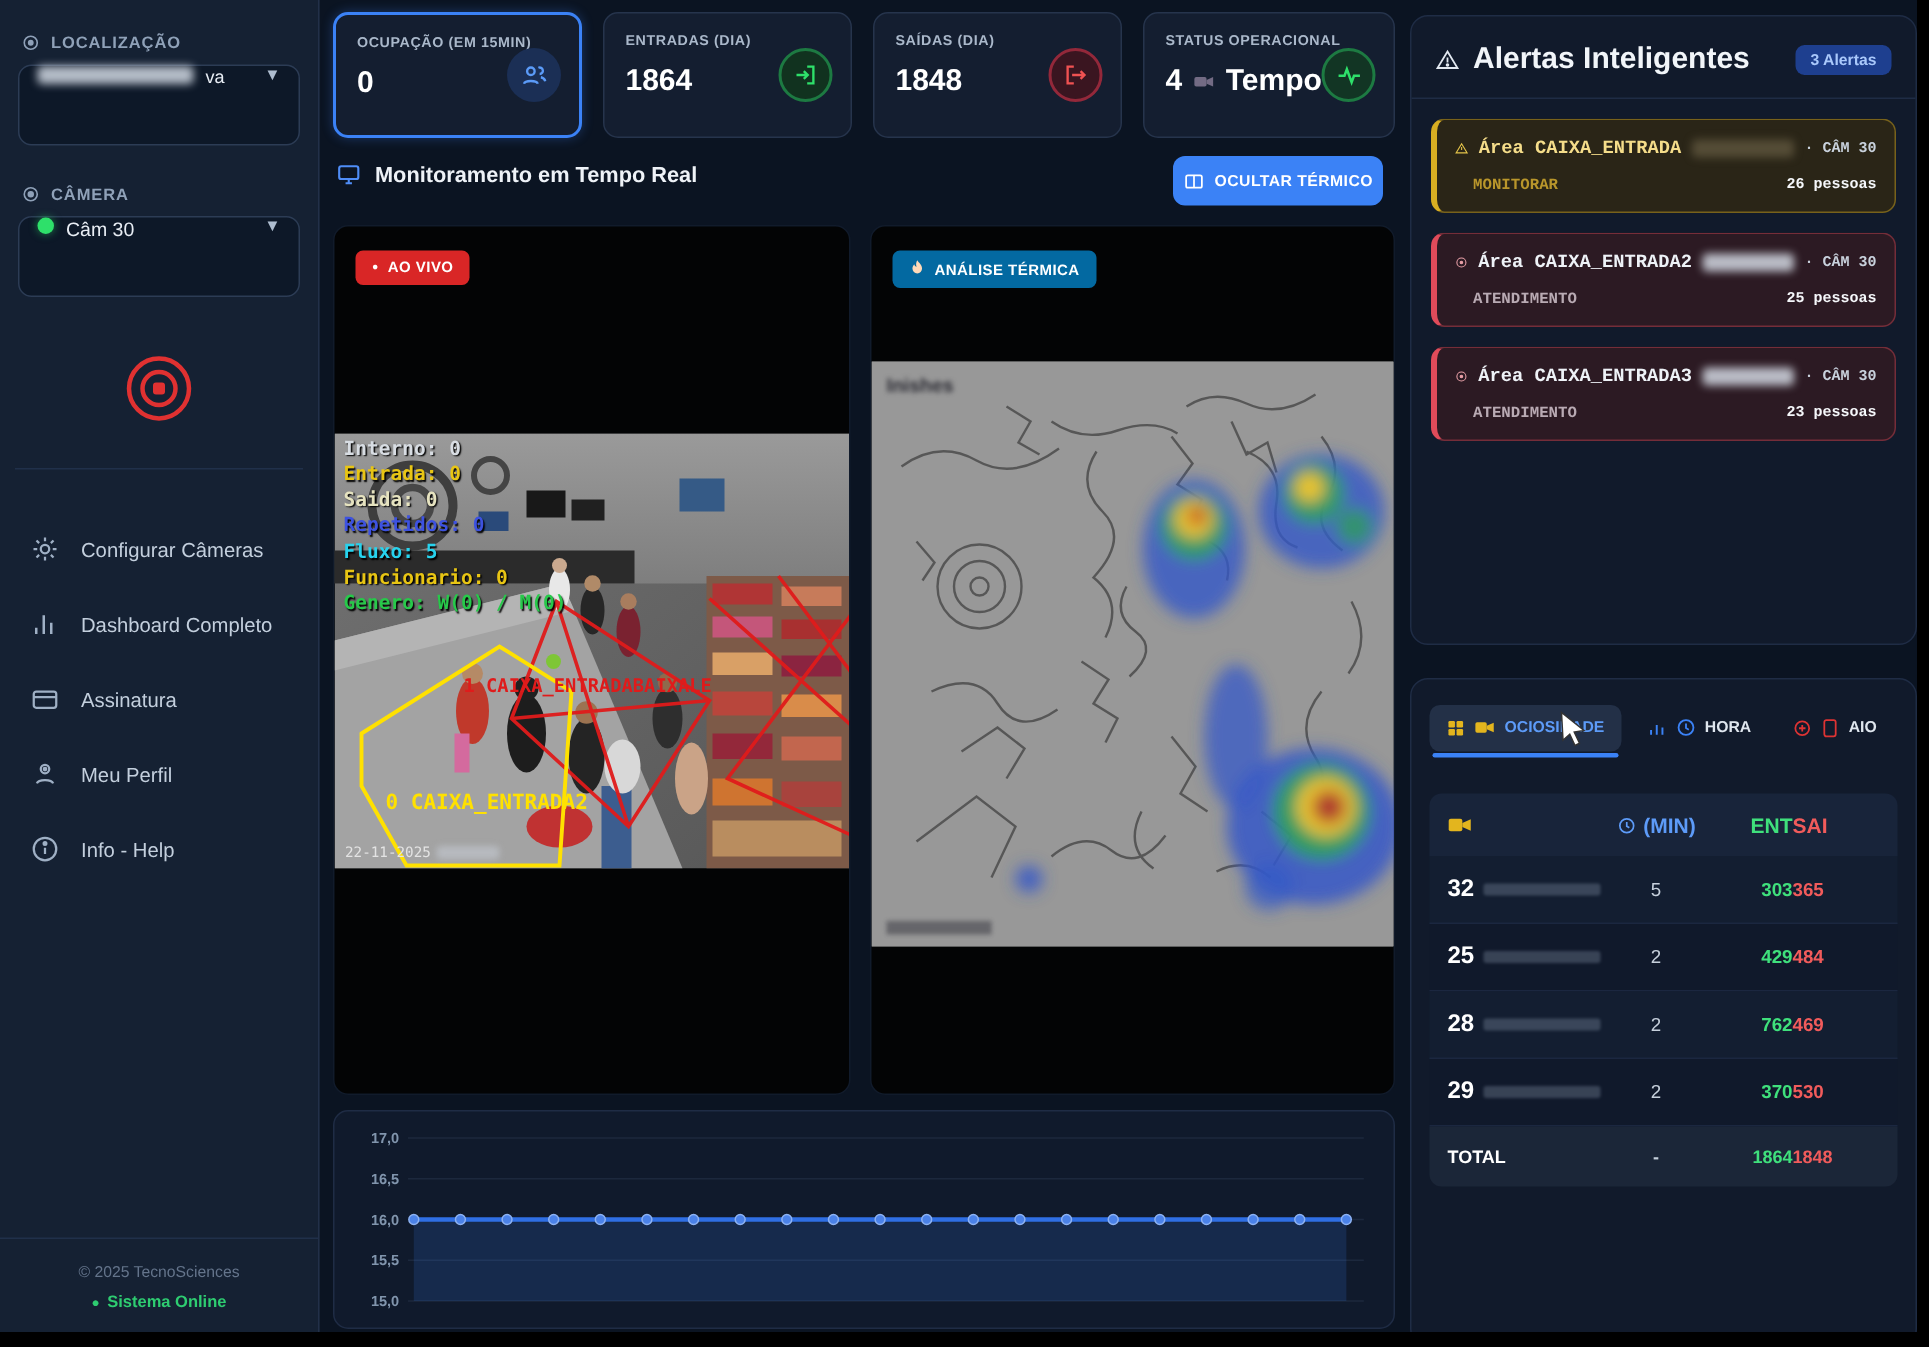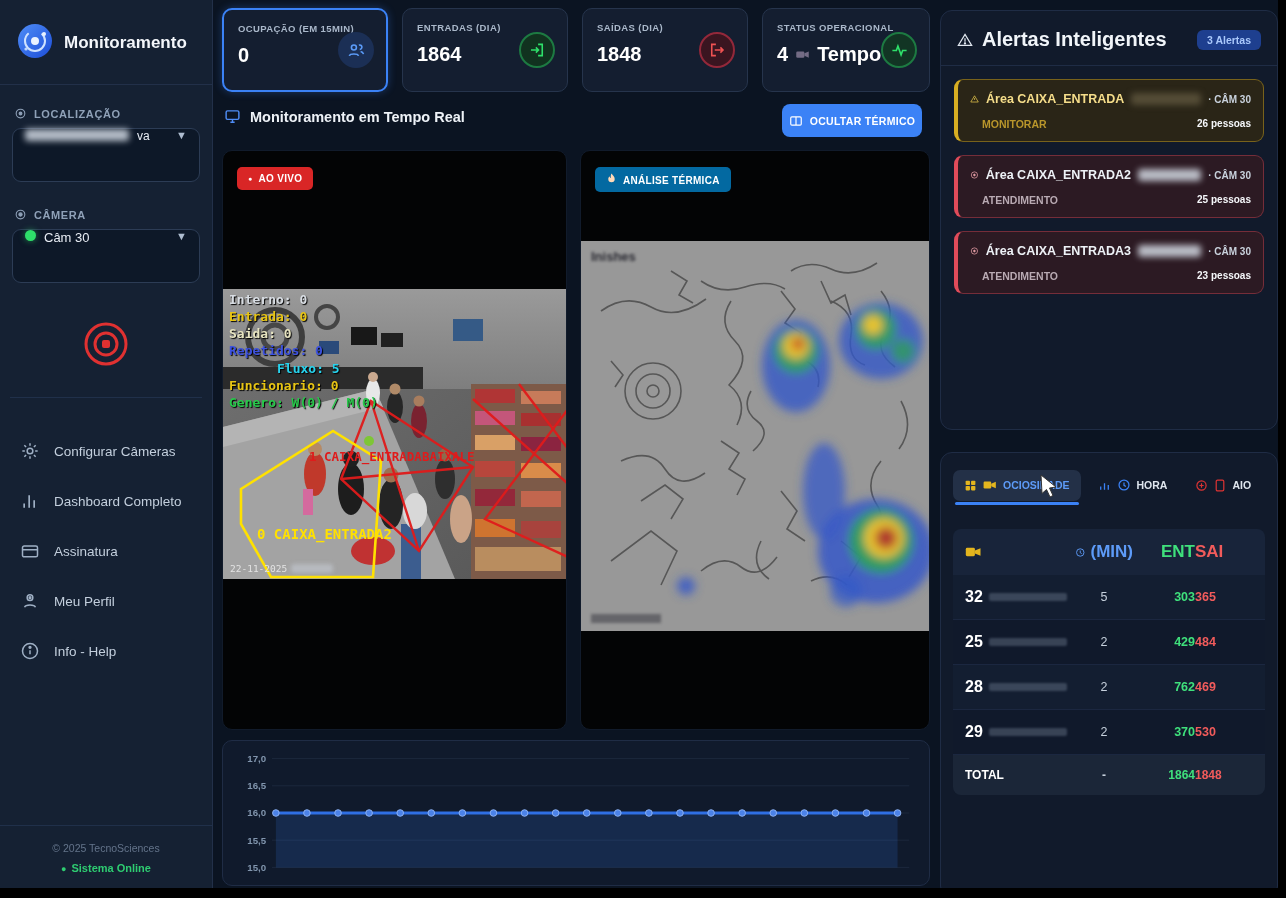--- a/index.html
+++ b/index.html
@@ -57,90 +57,72 @@
   .badge-live::before { content:"●"; font-size:7px; }
   .badge-thermal { background:#0369a1;align-items:flex-end; }
 
   .scene { position:absolute; left:0; width:100%; }
   .scene-live { top:138px; height:290px; }
   .scene-thermal { top:90px; height:390px; background:#989898; }
 
   .osd { position:absolute; left:6px; top:2px; font-family:"DejaVu Sans Mono", monospace; font-size:13px; font-weight:bold; line-height:1.32; text-shadow:1px 1px 1px #000; z-index:4; }
   .osd div { white-space:nowrap; }
   .c-gray { color:#d8dde3; } .c-yel { color:#e8c514; } .c-pale { color:#e6e3c0; }
-  .c-blu { color:#3d52e0; } .c-cyn { color:#27d3ee;margin-left:48px; } .c-grn { color:#27c94a; }
+  .c-blu { color:#3d52e0; } .c-cyn { color:#27d3ee; } .c-grn { color:#27c94a; }
   .ts { position:absolute; left:7px; bottom:5px; font-size:9.5px; color:#e3e3e3; font-family:"DejaVu Sans Mono",monospace; filter:blur(.4px); z-index:4; display:flex; gap:4px; align-items:center; }
   .ts .redact { height:9px; background:rgba(200,205,215,.55); filter:blur(2px); }
   .thermal-osd { position:absolute; left:10px; top:8px; font-size:13px; font-weight:bold; color:#2b2b33; filter:blur(1.6px); z-index:4; }
   .thermal-ts { position:absolute; left:10px; bottom:8px; width:70px; height:9px; background:#3d3d45; opacity:.55; filter:blur(1.5px); z-index:4; }
 
   
   .chart-card { left:222px; top:740px; width:708px; height:146px; background:#101a2c; border:1px solid #1f2c45; border-radius:10px; padding:4px 8px; }
 
   
   .alerts-card { left:940px; top:10px; width:338px; height:420px; background:#111a2b; border:1px solid #1f2c45; border-radius:12px; }
   .alerts-head { display:flex; align-items:center; gap:9px; padding:17px 16px 14px 16px; border-bottom:1px solid #1f2c45; }
   .alerts-title { font-size:20px; font-weight:bold; color:#f1f5f9; }
   .alerts-badge { margin-left:auto; background:#1e3f8f; color:#a9c8fb; font-size:10.5px; font-weight:bold; border-radius:6px; padding:4px 10px; }
-  .alert-item { margin:13px 13px 0 13px; border-radius:9px; padding:12px 12px 11px 12px; position:relative; }
+  .alert-item { margin:13px 13px 0 13px; border-radius:9px; padding:12px 12px 11px 12px; position:relative;font-family:Liberation Mono, monospace; }
   .alert-warn { background:#2a2517; border:1px solid rgba(216,174,34,.45); border-left:4px solid #d8ae22; }
   .alert-crit { background:#2c1a23; border:1px solid rgba(228,75,90,.4); border-left:4px solid #e04b5a; }
   .alert-row1 { display:flex; align-items:center; gap:7px; font-size:12.5px; font-weight:bold; white-space:nowrap; }
   .alert-warn .alert-area { color:#f5dd8a; }
   .alert-crit .alert-area { color:#eef2f7; }
   .alert-cam { font-size:10px; color:#c9d2dd; font-weight:bold; }
   .alert-row2 { display:flex; justify-content:space-between; margin-top:12px; font-size:10.5px; font-weight:bold;padding-left:12px; }
   .alert-warn .alert-status { color:#b9962b; }
   .alert-crit .alert-status { color:#b9aab3; }
   .alert-count { color:#f5f7fa; font-size:10px; }
   .alert-warn .redact { background:rgba(120,110,80,.55); }
 
   .panel-card { left:940px; top:452px; width:338px; height:446px; background:#111a2b; border:1px solid #1f2c45; border-radius:12px; }
   .tabs { display:flex; align-items:center; gap:6px; padding:16px 12px 10px 12px; }
   .tab { display:flex; align-items:center; gap:6px; padding:9px 11px; border-radius:7px; font-size:10.5px; font-weight:bold; cursor:pointer; color:#dfe6ee; position:relative; }
   .tab.active { background:#233047; color:#5d9bf8; }
   .tab.active::after { content:""; position:absolute; left:2px; right:2px; bottom:-4px; height:2.5px; background:#3b82f6; border-radius:2px; }
   .table { margin:18px 12px 0 12px; }
-  .t-head { display:flex; align-items:center; background:#18243a; border-radius:8px 8px 0 0; padding:13px 12px; font-size:17px; font-weight:bold; }
+  .t-head { display:flex; align-items:center; background:#18243a; border-radius:8px 8px 0 0; padding:13px 12px; font-size:14px; font-weight:bold; }
   .t-row { display:flex; align-items:center; padding:13px 12px; font-size:12.5px; border-bottom:1px solid #1b2740; background:#131e31; }
   .t-row:nth-child(odd) { background:#10192b; }
   .t-total { display:flex; align-items:center; padding:13px 12px; font-size:12px; font-weight:bold; background:#1b2638; border-radius:0 0 8px 8px; }
   .col-cam { flex:1; display:flex; align-items:center; gap:6px; }
   .col-min { width:58px; text-align:center; color:#c6d0dc; }
   .col-ent { width:62px; text-align:right; color:#3fe07c; font-weight:bold; }
   .col-sai { width:58px; color:#f15b5b; font-weight:bold; }
   .hd-min { color:#5d9bf8; display:flex; align-items:center; gap:5px; justify-content:center; }
   .hd-ent { color:#3fe07c; } .hd-sai { color:#f15b5b; }
   .cam-num { color:#fff; font-weight:bold; font-size:16px; }
   .row-redact { display:inline-block; width:78px; height:8px; border-radius:2px; background:#94a3b8; opacity:.3; filter:blur(1.2px); }
 
   .cursor { left:1040px; top:474px; z-index:50; }
 </style>
 </head>
 <body>
 
 <div class="abs sidebar">
-  <div class="brand">
-    <span>
-      <svg width="38" height="38" viewBox="0 0 38 38">
-        <defs>
-            <linearGradient id="lg" x1="0" y1="0" x2="1" y2="1">
-          <stop offset="0" stop-color="#4f8df7"></stop>
-              <stop offset="1" stop-color="#1d4ed8"></stop>
-            </linearGradient>
-          </defs>
-        <circle cx="19" cy="19" r="17" fill="url(#lg)"></circle>
-        <circle cx="19" cy="19" r="10" fill="none" stroke="#cfe2ff" stroke-width="2" stroke-dasharray="40 14"></circle>
-        <circle cx="19" cy="19" r="4" fill="#eaf2ff"></circle>
-        <circle cx="28" cy="12" r="2" fill="#eaf2ff"></circle>
-          <circle cx="10" cy="27" r="1.6" fill="#bcd6ff"></circle>
-      </svg>
-    </span>
-    <span class="brand-name">Monitoramento</span>
-  </div>
 
   <div class="side-label">
     <svg width="13" height="13" viewBox="0 0 24 24" fill="none" stroke="currentColor" stroke-width="2">
         <circle cx="12" cy="12" r="8"></circle>
         <circle cx="12" cy="12" r="2.6" fill="currentColor"></circle>
       </svg>
     <span>LOCALIZAÇÃO</span>
   </div>
   <div class="select">
     <span class="redact" style="width:104px"></span>

